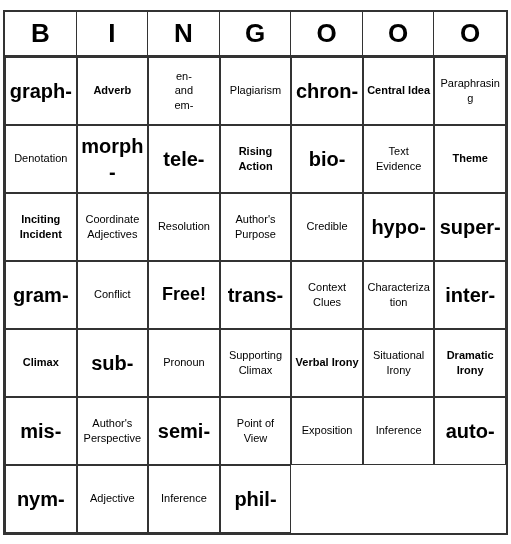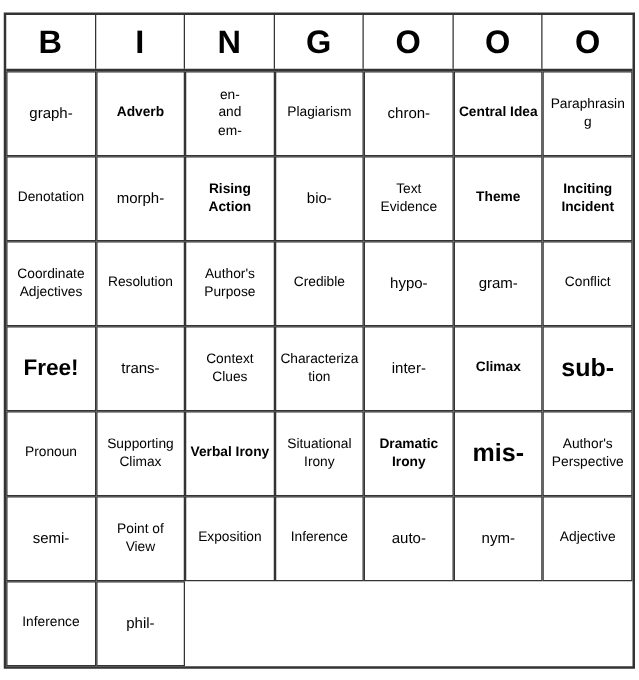--- a/index.html
+++ b/index.html
@@ -44,22 +44,22 @@
       padding: 4px 3px;
       font-size: 11px;
       line-height: 1.3;
       word-break: break-word;
     }
     .bingo-cell.large-text {
       font-size: 20px;
       font-weight: bold;
     }
     .bingo-cell.medium-text {
-      font-size: 12px;
-      font-weight: normal;
+      font-size: 20px;
+      font-weight: bold;
     }
     .bingo-cell.free-cell {
       font-size: 18px;
       font-weight: bold;
     }
     .bingo-cell.bold-text {
       font-weight: bold;
     }
   </style>
 </head>
@@ -78,30 +78,32 @@
   <div class="bingo-grid">
   <div class="bingo-cell medium-text">graph-</div>
       <div class="bingo-cell bold-text">Adverb</div>
       <div class="bingo-cell">en-<br>and<br>em-</div>
       <div class="bingo-cell">Plagiarism</div>
       <div class="bingo-cell medium-text">chron-</div>
       <div class="bingo-cell bold-text">Central Idea</div>
       <div class="bingo-cell">Paraphrasing</div>
       <div class="bingo-cell">Denotation</div>
       <div class="bingo-cell medium-text">morph-</div>
+      <div class="bingo-cell large-text">tele-</div>
       <div class="bingo-cell bold-text">Rising Action</div>
       <div class="bingo-cell medium-text">bio-</div>
       <div class="bingo-cell">Text Evidence</div>
       <div class="bingo-cell bold-text">Theme</div>
       <div class="bingo-cell bold-text">Inciting Incident</div>
       <div class="bingo-cell">Coordinate Adjectives</div>
       <div class="bingo-cell">Resolution</div>
       <div class="bingo-cell">Author's Purpose</div>
       <div class="bingo-cell">Credible</div>
       <div class="bingo-cell medium-text">hypo-</div>
+      <div class="bingo-cell medium-text">super-</div>
       <div class="bingo-cell medium-text">gram-</div>
       <div class="bingo-cell">Conflict</div>
       <div class="bingo-cell free-cell">Free!</div>
       <div class="bingo-cell medium-text">trans-</div>
       <div class="bingo-cell">Context Clues</div>
       <div class="bingo-cell">Characterization</div>
       <div class="bingo-cell medium-text">inter-</div>
       <div class="bingo-cell bold-text">Climax</div>
       <div class="bingo-cell large-text">sub-</div>
       <div class="bingo-cell">Pronoun</div>

